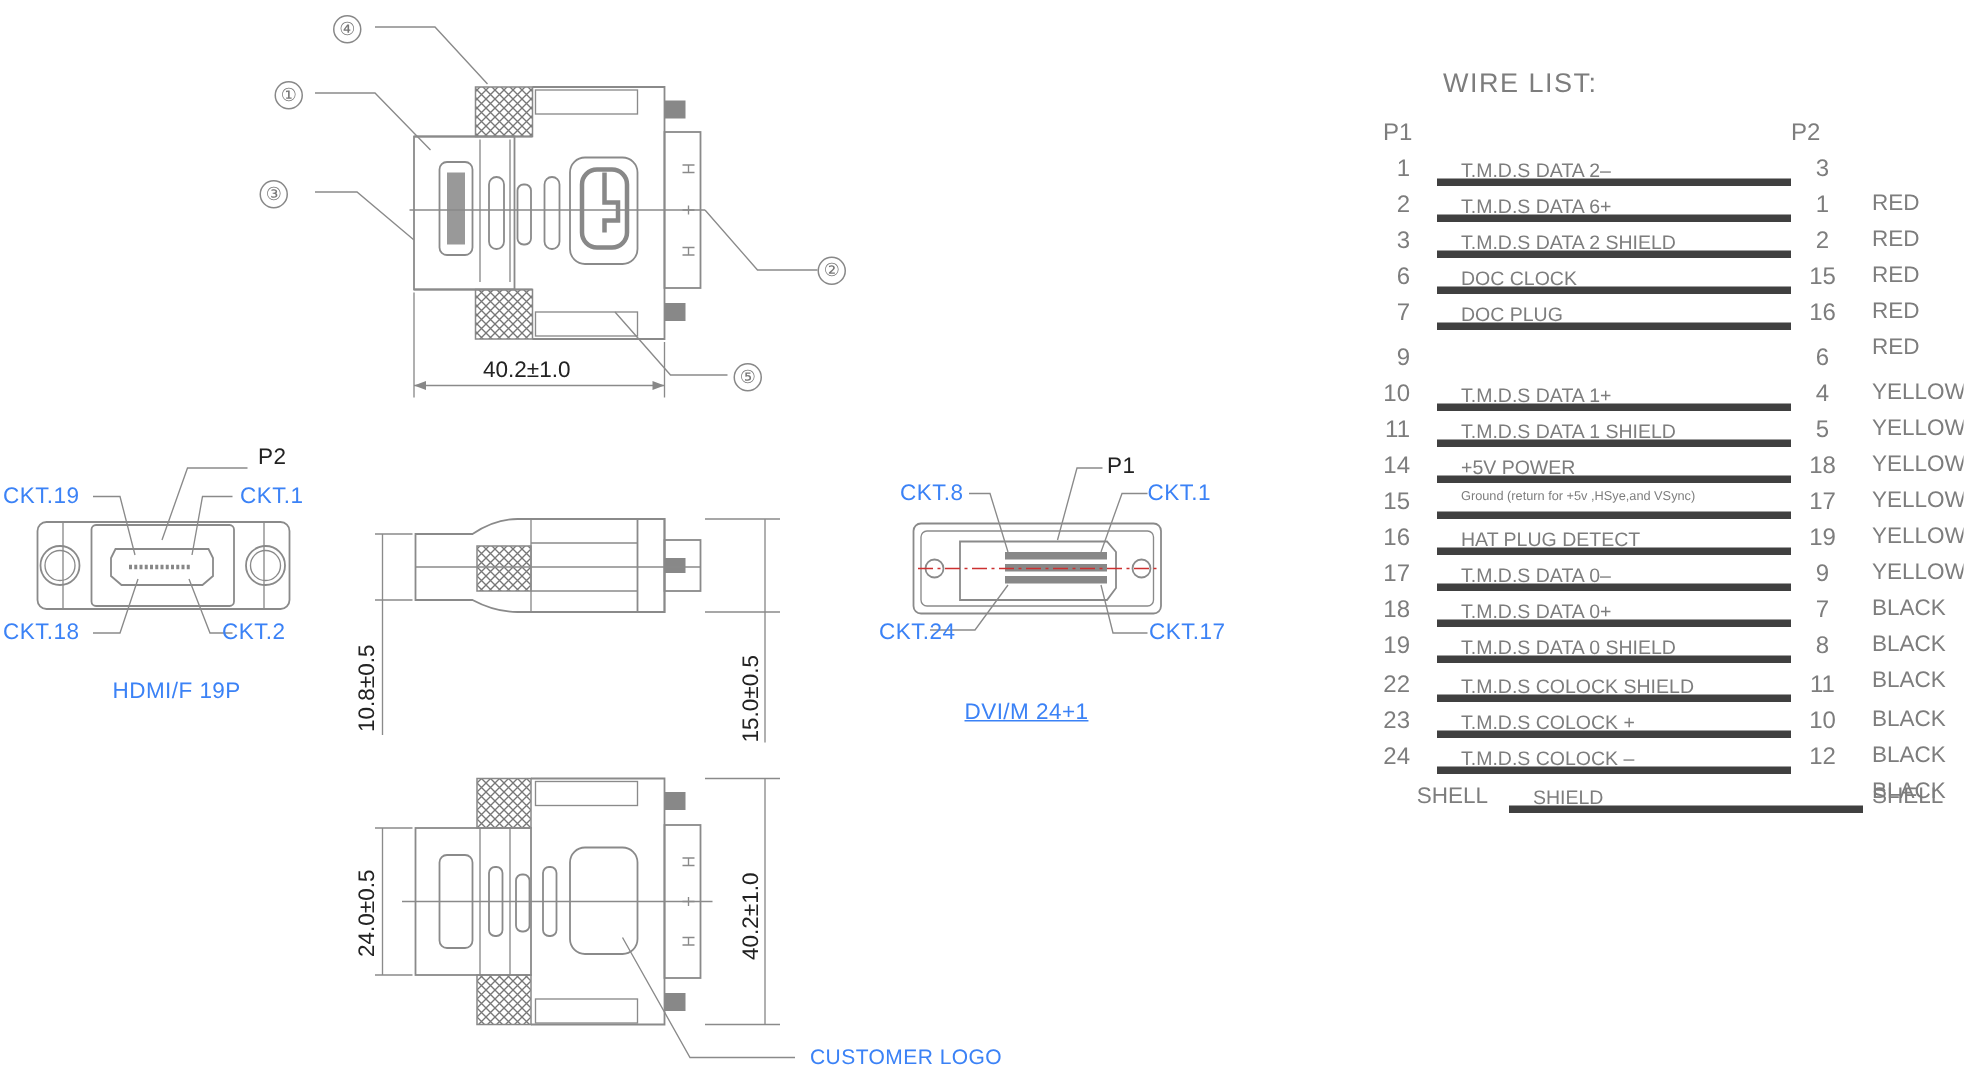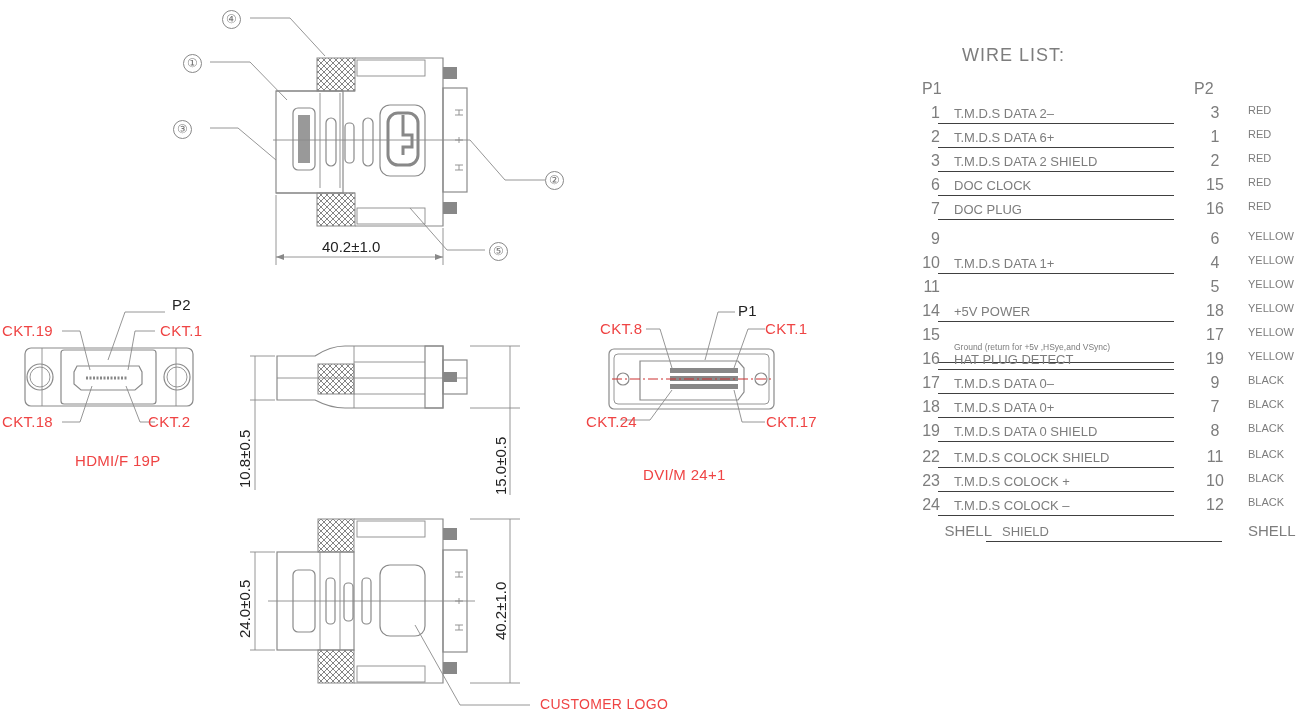--- a/index.html
+++ b/index.html
@@ -1,37 +1,37 @@
 <!DOCTYPE html>
 <html><head>
 <meta charset="utf-8">
 <style>
   html, body { margin:0; padding:0; background:#ffffff; }
   body { width:1309px; height:711px; position:relative; overflow:hidden;
          font-family:"Liberation Sans", sans-serif; color:#7a7a7a; }
   svg { position:absolute; left:0; top:0; }
   .stroke { stroke:#8a8a8a; fill:none; stroke-width:1.2; }
   .thin { stroke:#8a8a8a; fill:none; stroke-width:0.9; }
-  .lbl { position:absolute; font-size:15px; color:#ef4444; white-space:nowrap; letter-spacing:0.3px; }
+  .lbl { position:absolute; font-size:15px; color:#3b82f6; white-space:nowrap; letter-spacing:0.3px; }
   .dark { color:#222; }
   .dim { position:absolute; font-size:15px; color:#222; white-space:nowrap; }
   .vert { transform:rotate(-90deg); transform-origin:left top; }
   .callout { position:absolute; width:17px; height:17px; border:1px solid #888; border-radius:50%;
              font-size:12px; text-align:center; line-height:17px; color:#777; }
   
   #wire-list { position:absolute; left:890px; top:40px; width:420px; }
   #wire-title { position:absolute; left:72px; top:5px; font-size:18px; color:#7d7d7d; letter-spacing:1px; }
   .hdr { position:absolute; top:40px; font-size:16px; color:#7d7d7d; }
   .wrow { position:absolute; left:0; width:420px; height:24px; }
   .wp1 { position:absolute; left:0; width:50px; text-align:right; font-size:16px; color:#7d7d7d; }
-  .wsig { position:absolute; left:48px; width:236px; border-bottom:1px solid #404040;
+  .wsig { position:absolute; left:68px; width:236px; border-bottom:5px solid #404040;
           font-size:13px; color:#7d7d7d; padding-left:16px; box-sizing:border-box; height:20px; line-height:20px; }
-  .wsig.small { font-size:8.5px; line-height:9px;margin-top:17px; }
+  .wsig.small { font-size:8.5px; line-height:9px; }
   .wp2 { position:absolute; left:310px; width:30px; text-align:center; font-size:16px; color:#7d7d7d; }
-  .wcol { position:absolute; left:358px; font-size:11px; color:#7d7d7d; }
+  .wcol { position:absolute; left:358px; font-size:15px; color:#7d7d7d;margin-top:23px; }
 </style>
 </head>
 <body>
 
 <svg width="1309" height="711">
   <defs>
     <pattern id="knurl" width="6" height="6" patternUnits="userSpaceOnUse">
       <rect width="6" height="6" fill="#fff"></rect>
       <path d="M0,0 L6,6 M6,0 L0,6" stroke="#777" stroke-width="0.9"></path>
     </pattern>
@@ -167,21 +167,21 @@
 <div class="lbl" style="left:160px;top:322px;">CKT.1</div>
 <div class="lbl" style="left:2px;top:413px;">CKT.18</div>
 <div class="lbl" style="left:148px;top:413px;">CKT.2</div>
 <div class="lbl" style="left:75px;top:452px;">HDMI/F 19P</div>
 
 <div class="lbl dark" style="left:738px;top:302px;">P1</div>
 <div class="lbl" style="left:600px;top:320px;">CKT.8</div>
 <div class="lbl" style="left:765px;top:320px;">CKT.1</div>
 <div class="lbl" style="left:586px;top:413px;">CKT.24</div>
 <div class="lbl" style="left:766px;top:413px;">CKT.17</div>
-<div class="lbl" style="left:643px;top:466px;">DVI/M 24+1</div>
+<div class="lbl" style="left:643px;top:466px;text-decoration:underline;">DVI/M 24+1</div>
 
 <div id="wire-list">
   <div id="wire-title">WIRE LIST:</div>
   <div class="hdr" style="left:32px;">P1</div>
   <div class="hdr" style="left:304px;">P2</div>
   <div id="wire-rows">
       <div class="wrow" style="top: 64px;">
         <div class="wp1">1</div>
         <div class="wsig">T.M.D.S  DATA  2–</div>
         <div class="wp2">3</div>
@@ -217,20 +217,21 @@
         <div class="wcol">YELLOW</div>
       </div>
       <div class="wrow" style="top: 214px;">
         <div class="wp1">10</div>
         <div class="wsig">T.M.D.S  DATA  1+</div>
         <div class="wp2">4</div>
         <div class="wcol">YELLOW</div>
       </div>
       <div class="wrow" style="top: 238px;">
         <div class="wp1">11</div>
+        <div class="wsig">T.M.D.S  DATA  1  SHIELD</div>
         <div class="wp2">5</div>
         <div class="wcol">YELLOW</div>
       </div>
       <div class="wrow" style="top: 262px;">
         <div class="wp1">14</div>
         <div class="wsig">+5V  POWER</div>
         <div class="wp2">18</div>
         <div class="wcol">YELLOW</div>
       </div>
       <div class="wrow" style="top: 286px;">

